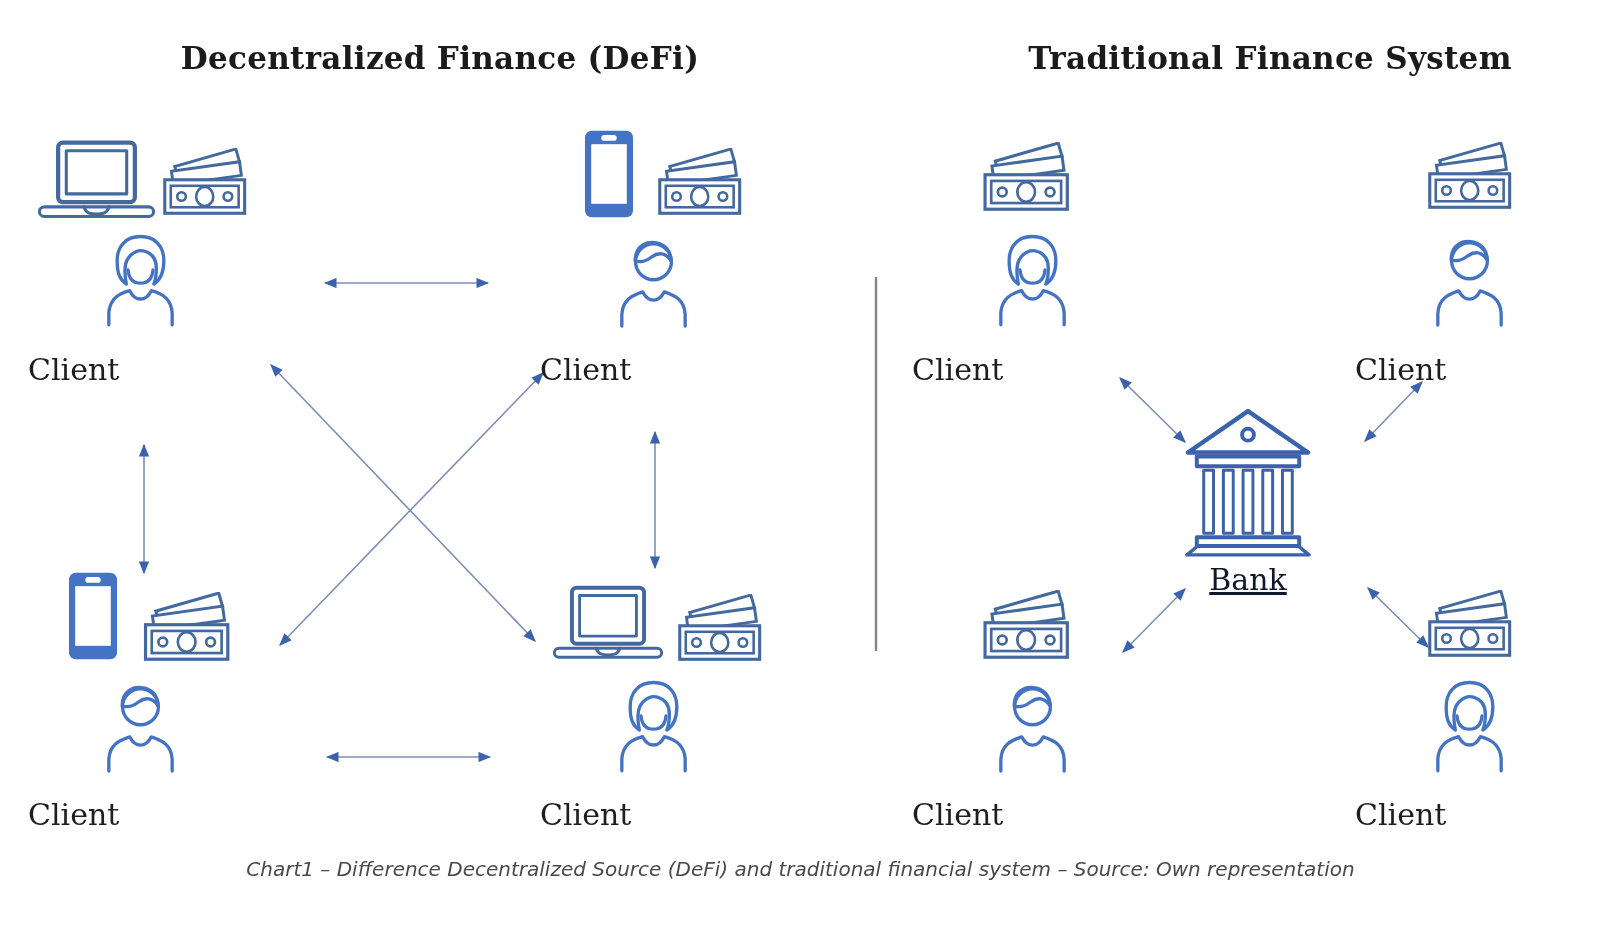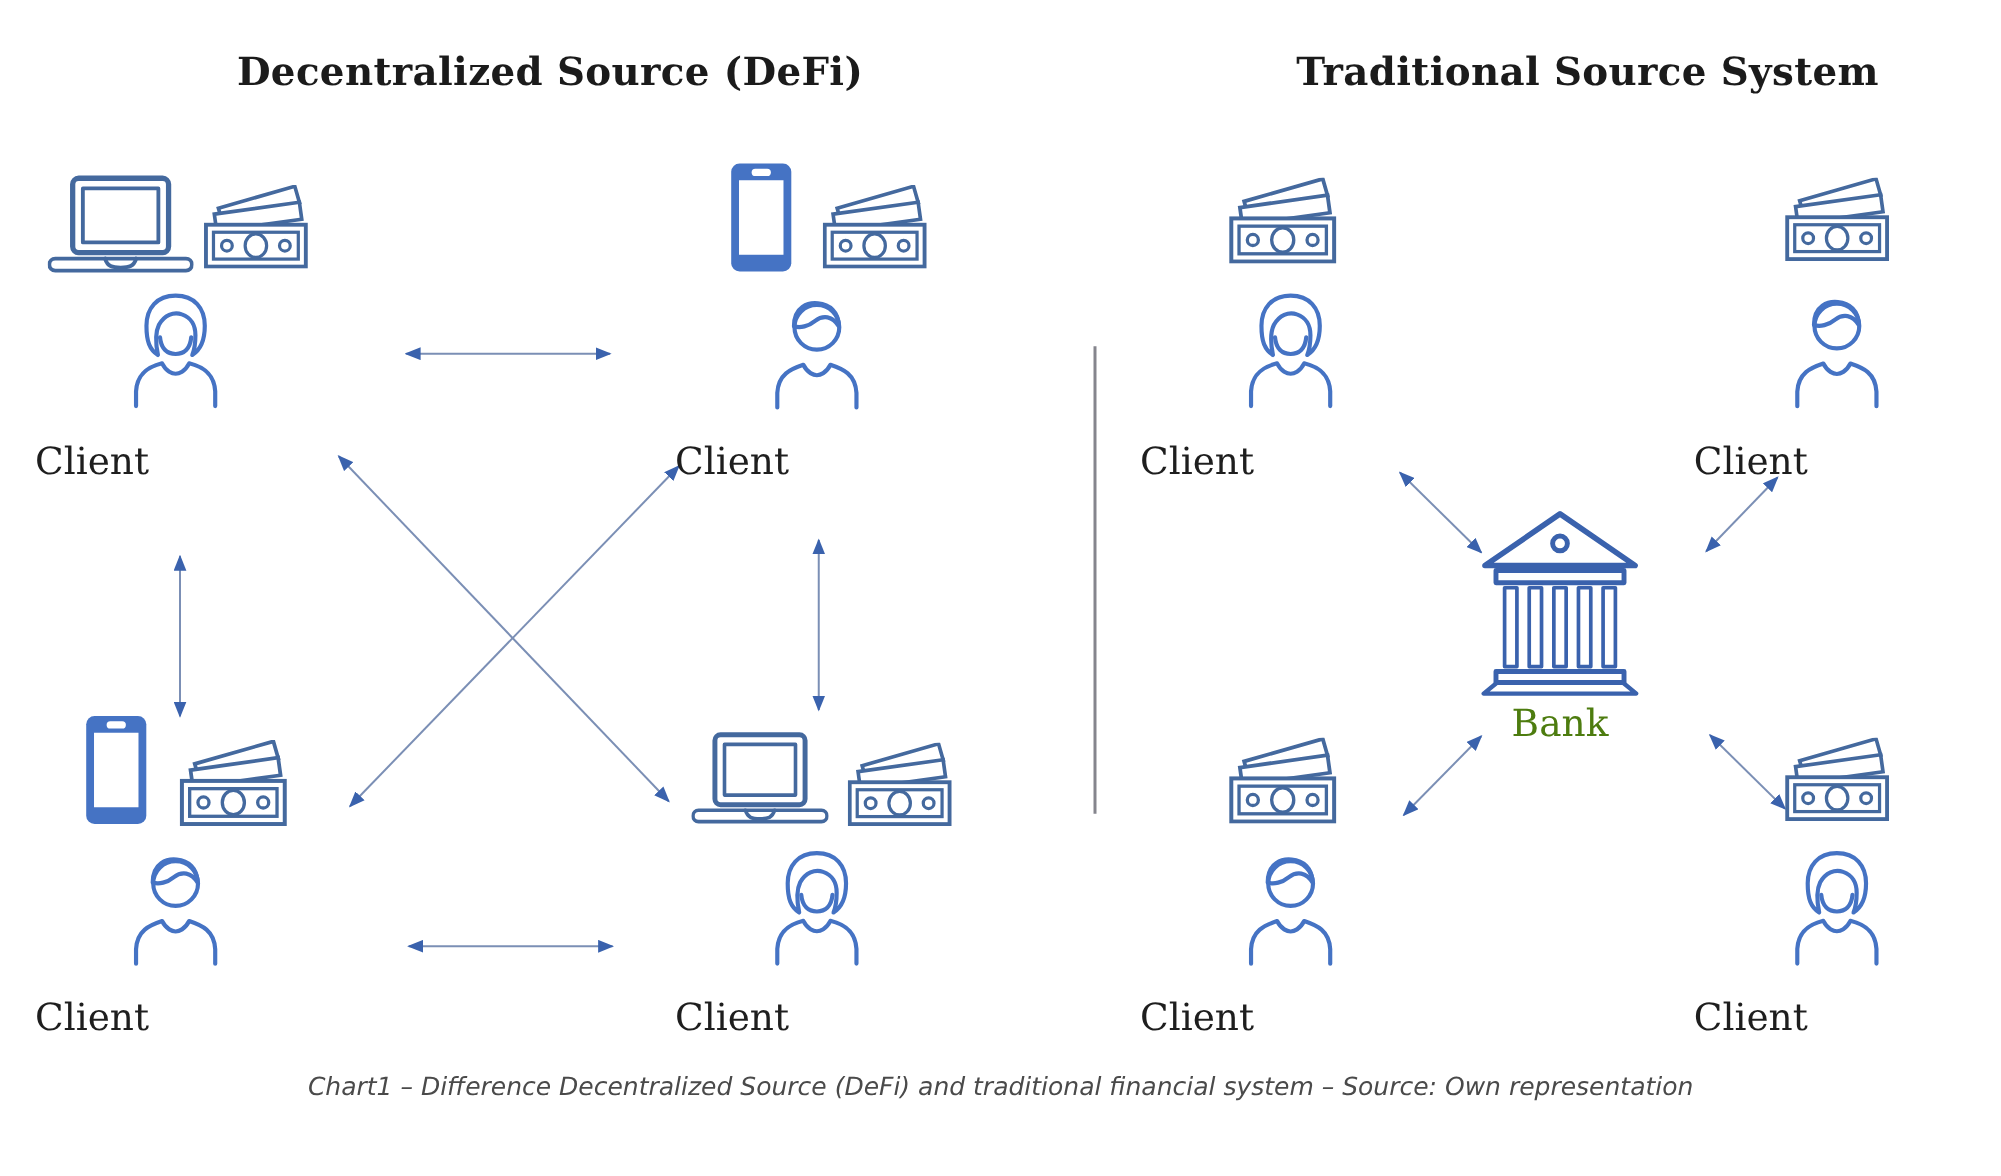--- a/index.html
+++ b/index.html
@@ -15,21 +15,21 @@
   .panel-title.left  { left:60px;  width:760px; }
   .panel-title.right { left:960px; width:620px; }
   .client-group, .bank-group { position:absolute; width:224px; }
   .icon { position:absolute; display:block; }
   .client-label {
     position:absolute; left:0; right:0; 
     font-size:30px; color:#1e1e1e;
   }
   .bank-label {
     position:absolute; left:0; right:0; text-align:center;
-    font-size:30px; color:#4d7c0f;
+    font-size:30px; color:#0f172a;text-decoration:underline;
   }
   .caption {
     position:absolute; left:0; right:0; top:857px; text-align:center;
     font-family:"DejaVu Sans","Liberation Sans",sans-serif;
     font-style:italic; font-size:20px; color:#4a4a4a;
   }
 </style>
 </head>
 <body>
 
@@ -106,22 +106,22 @@
       <path d="M271,365 L535,641" marker-start="url(#ah)" marker-end="url(#ah)"></path>
       <path d="M543,373 L280,645" marker-start="url(#ah)" marker-end="url(#ah)"></path>
       <path d="M1120,378 L1185,442" marker-start="url(#ah)" marker-end="url(#ah)"></path>
       <path d="M1422,382 L1365,441" marker-start="url(#ah)" marker-end="url(#ah)"></path>
       <path d="M1123,652 L1185,589" marker-start="url(#ah)" marker-end="url(#ah)"></path>
       <path d="M1428,647 L1368,588" marker-start="url(#ah)" marker-end="url(#ah)"></path>
     </g>
     <path d="M876,277 L876,651" stroke="#85858d" stroke-width="2.4"></path>
   </svg>
 
-  <div class="panel-title left">Decentralized Source (DeFi)</div>
-  <div class="panel-title right">Traditional Source System</div>
+  <div class="panel-title left">Decentralized Finance (DeFi)</div>
+  <div class="panel-title right">Traditional Finance System</div>
 
   <div class="client-group" style="left:28px; top:126px; height:270px;">
     <svg class="icon" style="left:10px; top:14px;" width="117" height="80">
         <use href="#sym-laptop"></use>
       </svg>
     <svg class="icon" style="left:135px; top:22px;" width="86" height="67">
         <use href="#sym-money"></use>
       </svg>
     <svg class="icon" style="left:75px; top:104px;" width="75" height="98">
         <use href="#sym-person-female"></use>

